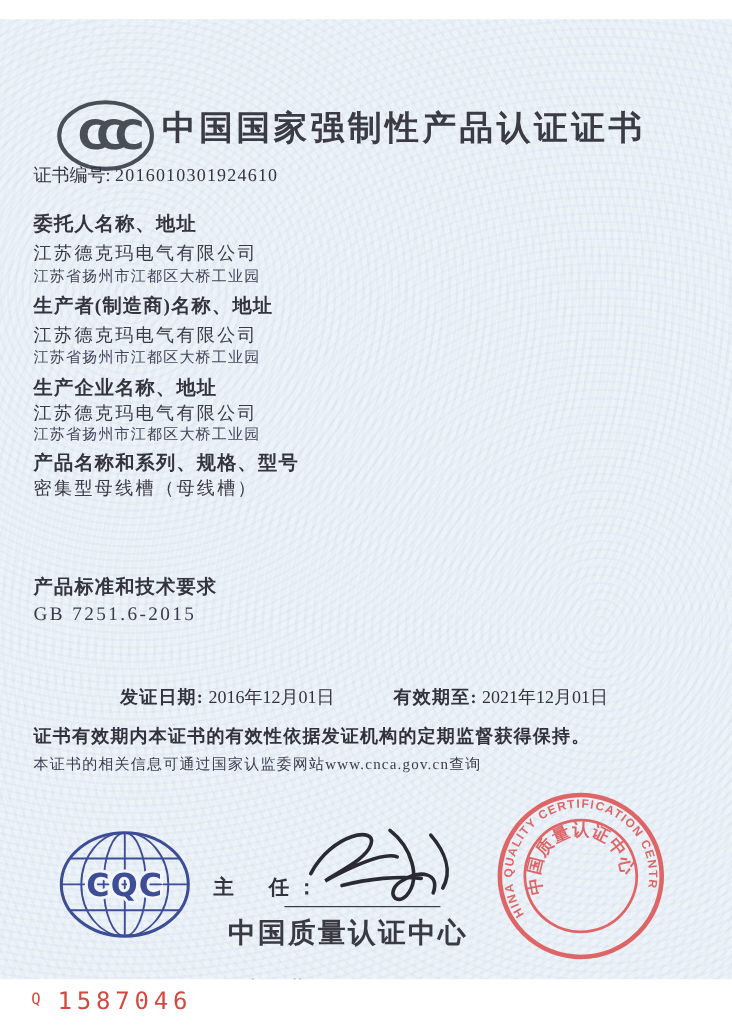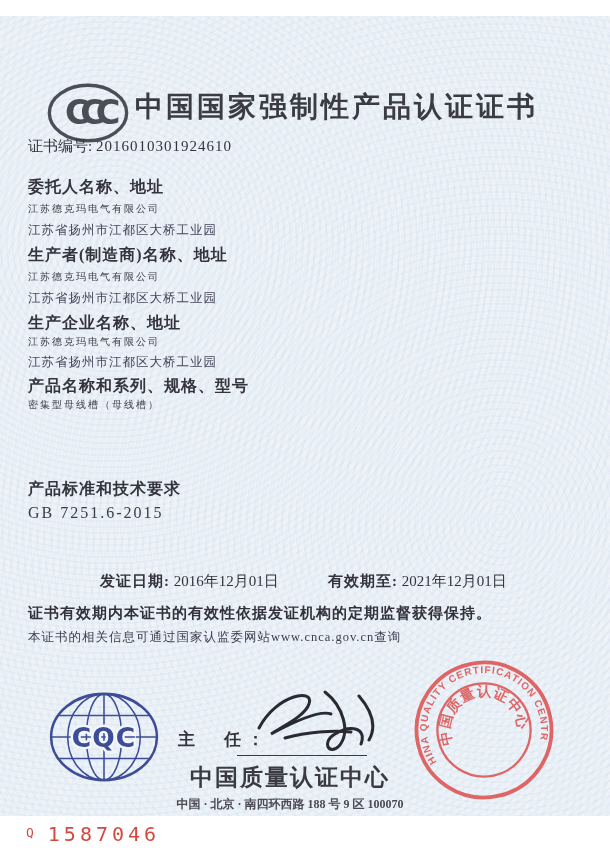--- a/index.html
+++ b/index.html
@@ -24,21 +24,21 @@
   .title{
     position:absolute;left:135px;right:70px;top:72px;text-align:left;
     font-family:"Liberation Sans","DejaVu Sans",sans-serif;
     font-size:28px;font-weight:bold;letter-spacing:3px;color:#3b3b43;
   }
   .certno{top:121px;font-size:15px;color:#343440;}
   .certno .num{font-family:"Liberation Serif",serif;letter-spacing:1px;}
 
   
   .sec-h{font-size:16px;font-weight:bold;color:#34343f;letter-spacing:1px;}
-  .line-main{font-size:10px;color:#3a3a48;letter-spacing:2px;}
+  .line-main{font-size:15px;color:#3a3a48;letter-spacing:2px;}
   .line-sub{font-size:12.5px;color:#44445a;letter-spacing:1px;}
 
   .spec{
     position:absolute;left:55px;right:55px;top:402px;text-align:center;
     font-size:12.5px;line-height:14px;color:#3e3e52;
   }
   .statement{
     position:absolute;left:168px;top:516px;text-align:left;
     font-size:15px;line-height:23px;font-weight:bold;color:#36363f;
   }
@@ -147,21 +147,20 @@
     <g fill="none" stroke="#15151f" stroke-width="3" stroke-linecap="round" opacity="0.9">
       <path d="M4,48 C22,14 60,8 54,24 C50,36 28,46 16,54 C42,40 66,30 76,34"></path>
       <path d="M70,12 C88,26 96,52 84,66 C74,76 66,62 80,54 C96,44 112,48 106,64"></path>
       <path d="M104,16 C116,30 122,46 114,60"></path>
       <path d="M30,58 C52,52 78,50 96,52"></path>
     </g>
   </svg>
   <div class="sigline"></div>
 
   <div class="issuer">中国质量认证中心</div>
-  <div class="addr">中国 · 北京 ·  南四环西路 188 号 9 区  100070</div>
   <div class="url">http://www.cqc.com.cn</div>
 
   <svg class="seal" viewBox="0 0 160 160">
     <g transform="rotate(-12 80 80)" fill="none">
       <circle cx="80" cy="80" r="71" stroke="#dd5353" stroke-width="4"></circle>
       <circle cx="80" cy="80" r="49" stroke="#dd5353" stroke-width="2.4"></circle>
       <path id="sealEn" d="M 25.6,105.4 A 60,60 0 1 1 134.4,105.4" fill="none"></path>
       <path id="sealZh" d="M 44.5,86.3 A 36,36 0 1 1 115.5,86.3" fill="none"></path>
       <text font-family="Liberation Sans, sans-serif" font-weight="bold" font-size="10.5" fill="#dd5353" letter-spacing="1.2">
         <textPath href="#sealEn" startOffset="50%" text-anchor="middle">CHINA  QUALITY  CERTIFICATION  CENTRE</textPath>

